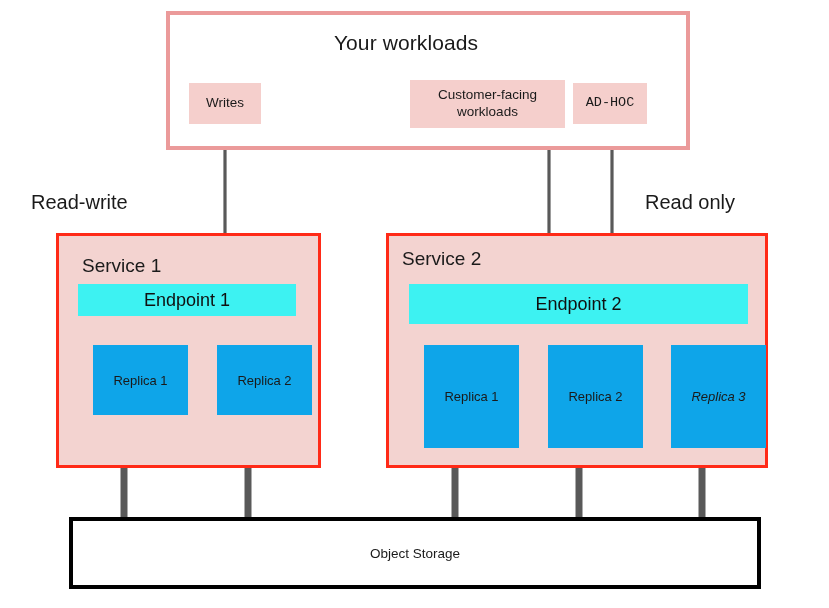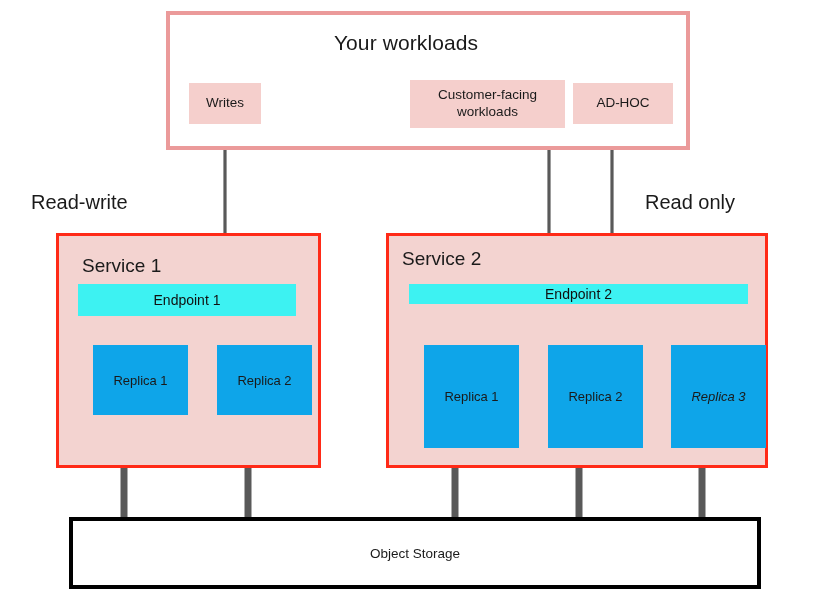--- a/index.html
+++ b/index.html
@@ -49,21 +49,21 @@
     font-size: 13.5px;
     display: flex;
     align-items: center;
     justify-content: center;
     text-align: center;
     line-height: 1.25;
     box-sizing: border-box;
   }
   #chip-writes  { left: 189px; top: 83px; width: 72px;  height: 41px; text-align: right; }
   #chip-cfa     { left: 410px; top: 80px; width: 155px; height: 48px; }
-  #chip-adhoc   { left: 573px; top: 83px; width: 100px;  height: 41px; }
+  #chip-adhoc   { left: 573px; top: 83px; width: 74px;  height: 41px; font-family: Liberation Mono, monospace; }
 
   
   .side-label {
     position: absolute;
     font-size: 20px;
     color: #1a1a1a;
   }
   #label-read-write { left: 31px;  top: 191px; }
   #label-read-only  { left: 645px; top: 191px; }
 
@@ -83,28 +83,28 @@
     color: #1a1a1a;
   }
   #service-1-title { left: 82px;  top: 248px; margin-top: 7px; }
   #service-2-title { left: 402px; top: 248px; }
 
   
   .endpoint {
     position: absolute;
     background: #3df2f2;
     color: #101010;
-    font-size: 14px;
+    font-size: 18px;
     display: flex;
     align-items: center;
     justify-content: center;
     box-sizing: border-box;
   }
   #endpoint-1 { left: 78px;  top: 284px; width: 218px; height: 32px; }
-  #endpoint-2 { left: 409px; top: 284px; width: 339px; height: 20px; }
+  #endpoint-2 { left: 409px; top: 284px; width: 339px; height: 40px; }
 
   
   .replica {
     position: absolute;
     background: #f5b košt;
     color: #1a1a1a;
     font-size: 13px;
     display: flex;
     align-items: center;
     justify-content: center;

